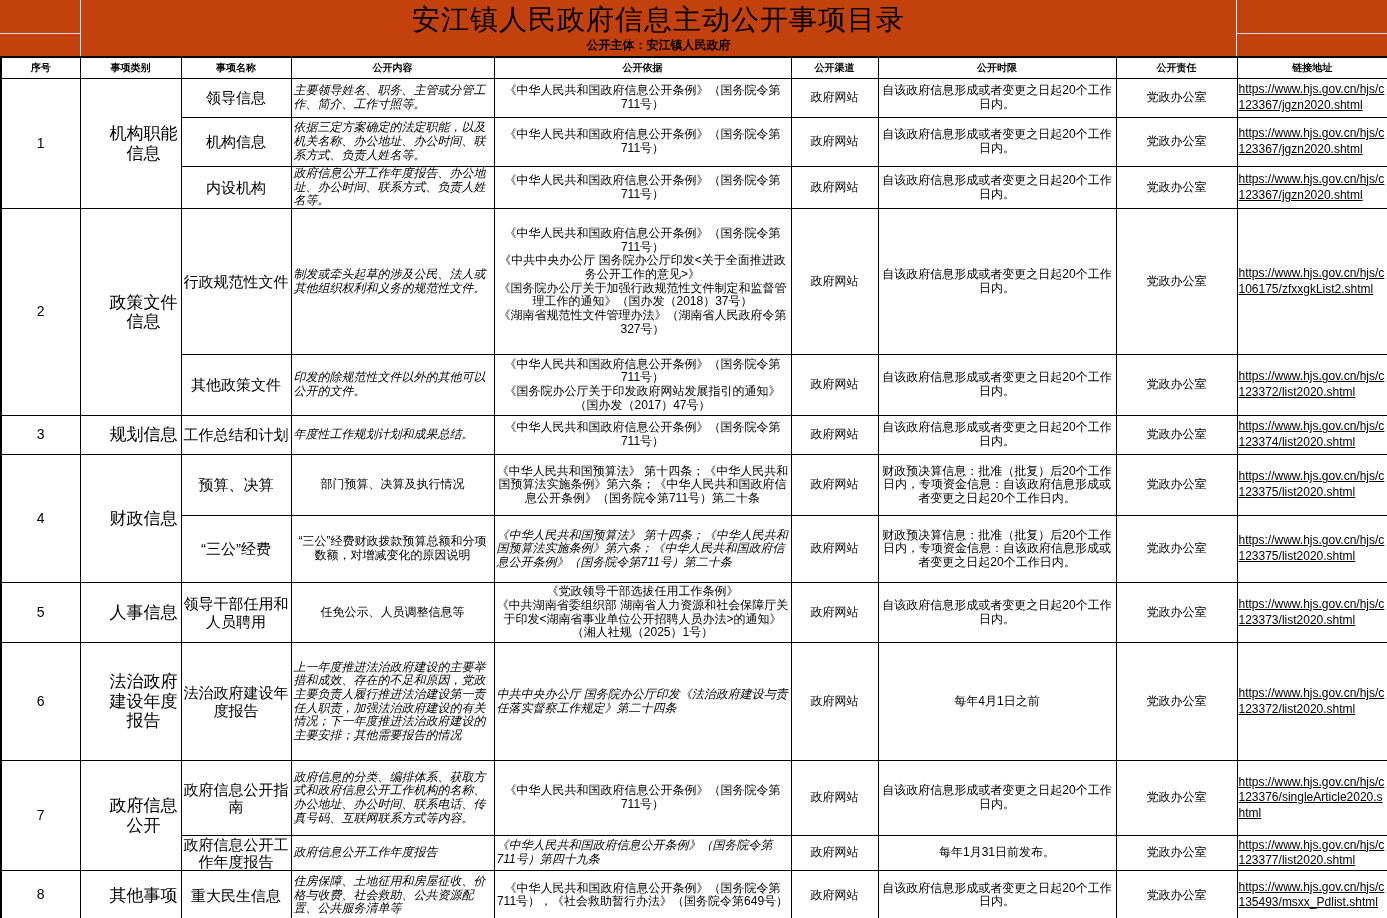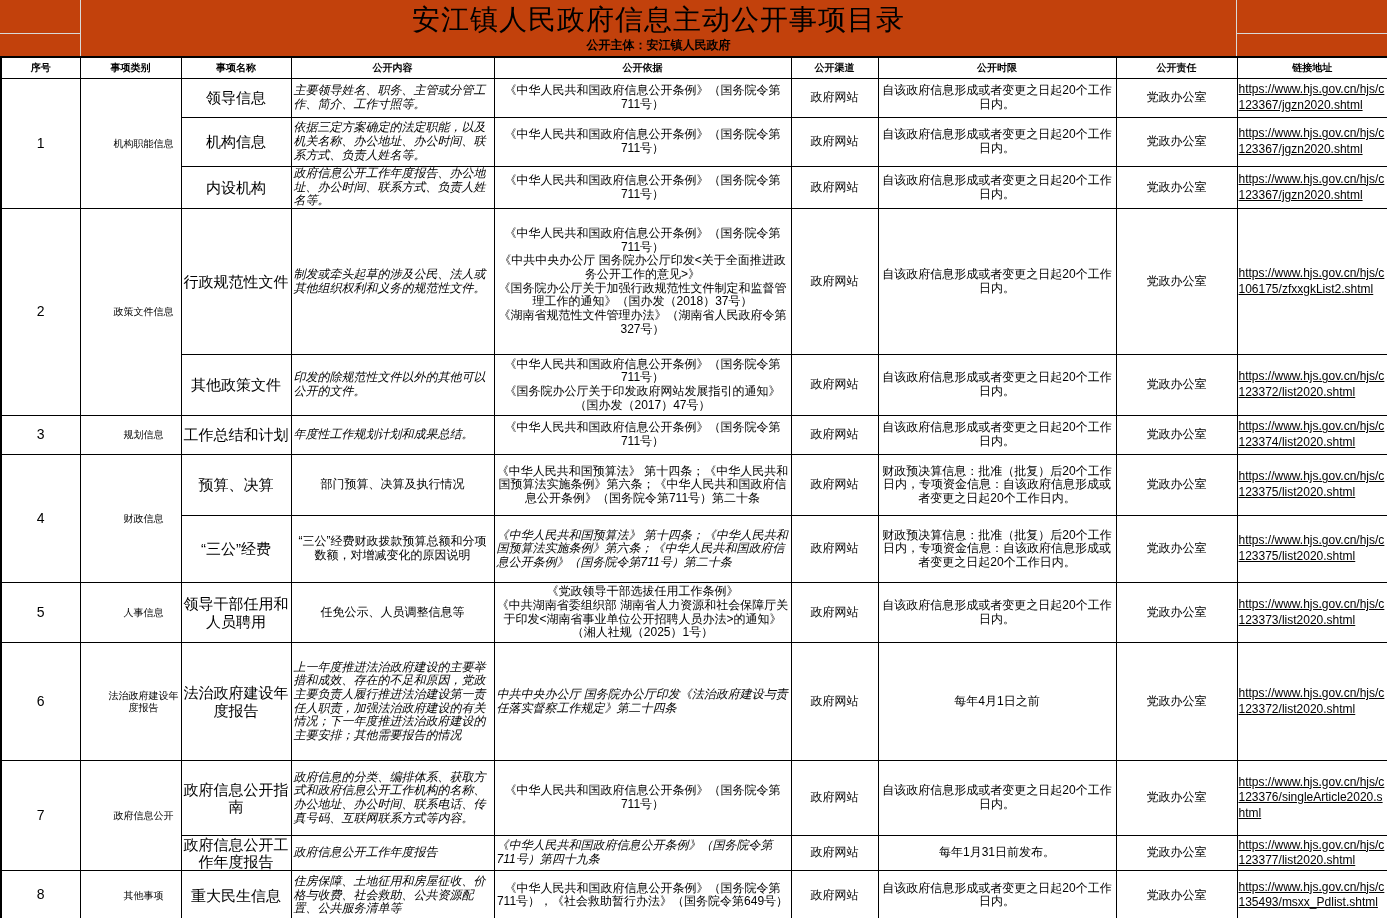--- a/index.html
+++ b/index.html
@@ -27,21 +27,21 @@
     border-collapse:collapse; table-layout:fixed;
     width:1387px; border:2px solid #000;
   }
   .catalog th, .catalog td {
     border:1px solid #000; padding:0 2px; overflow:hidden;
     vertical-align:middle; text-align:center;
   }
   .catalog th { font-size:10px; font-weight:bold; height:20px; padding:0; }
   .catalog td { font-size:12px; line-height:1.14; }
   td.c-no   { font-size:14px; }
-  td.c-cat  { font-size:10px;padding-left:28px; }
+  td.c-cat  { font-size:17px;padding-left:28px; }
   td.c-name { font-size:15px; }
   td.c-content, td.c-basis, td.c-deadline { white-space:pre-line; }
   td.ta-left { text-align:left;font-style:italic; }
   td.c-link { text-align:left; padding:0 1px; }
   td.c-link a {
     color:#000; text-decoration:underline; word-break:break-all;
     font-size:12px; line-height:1.3;
   }
 </style>
 </head>

